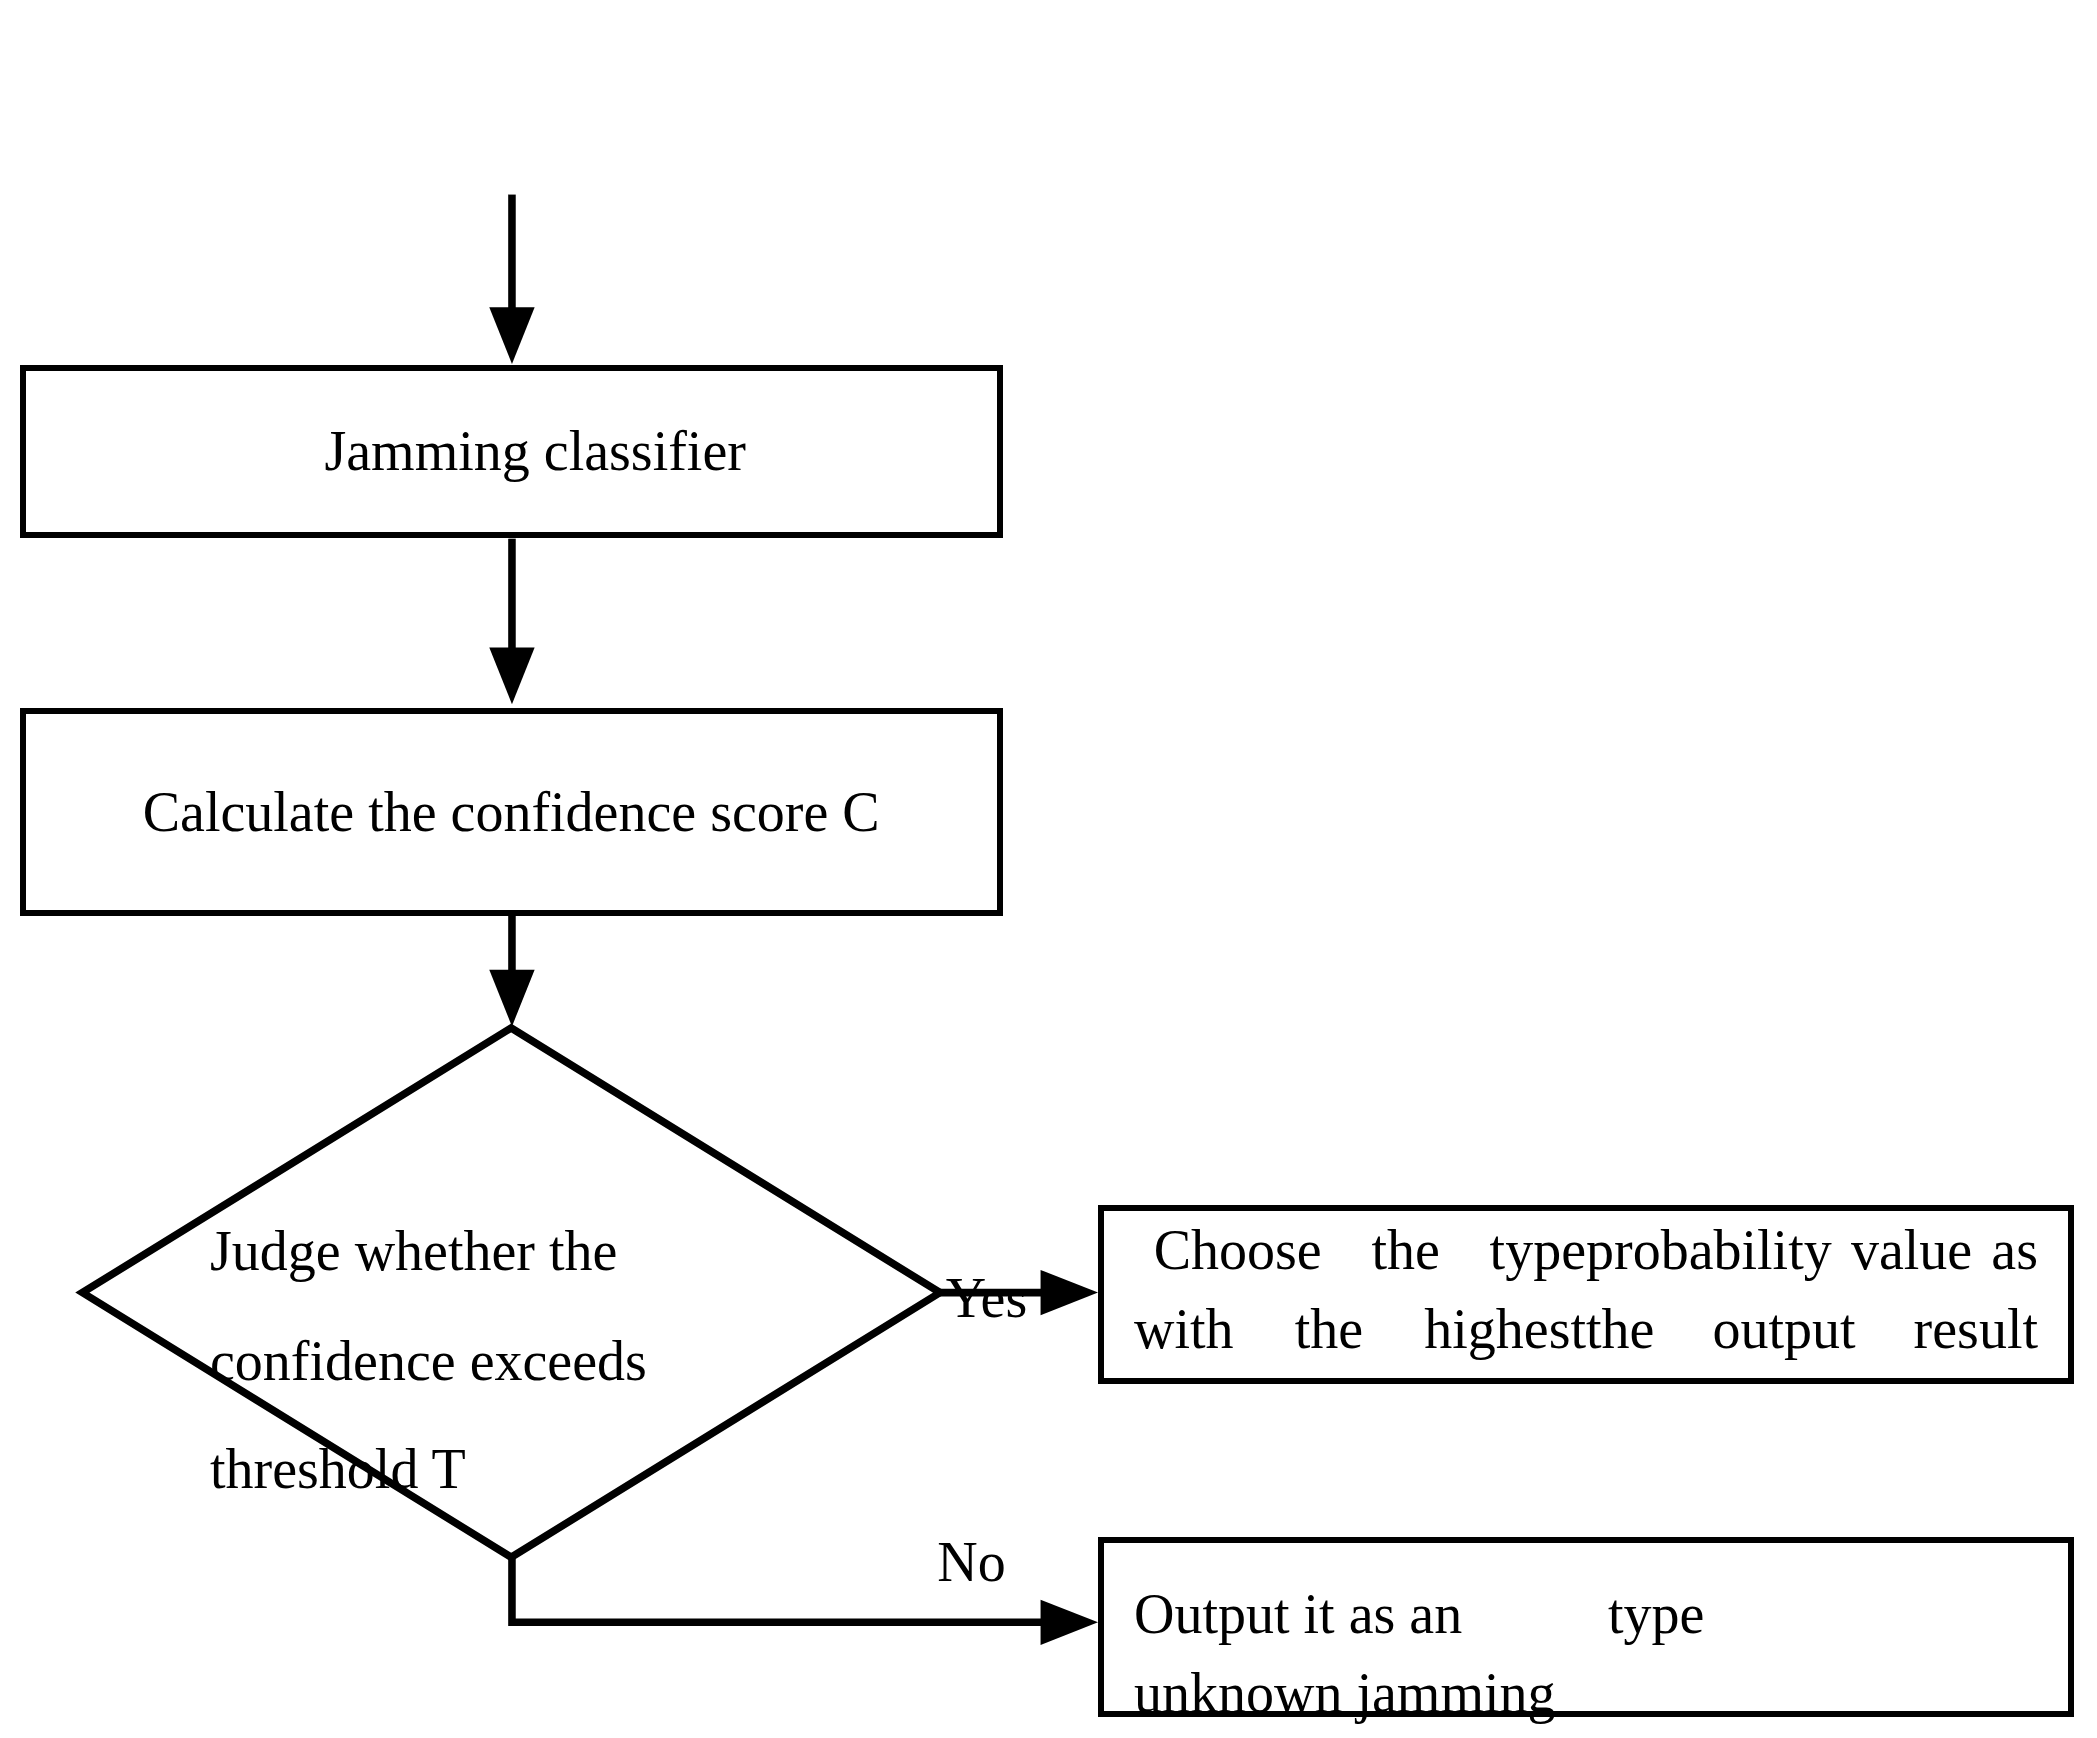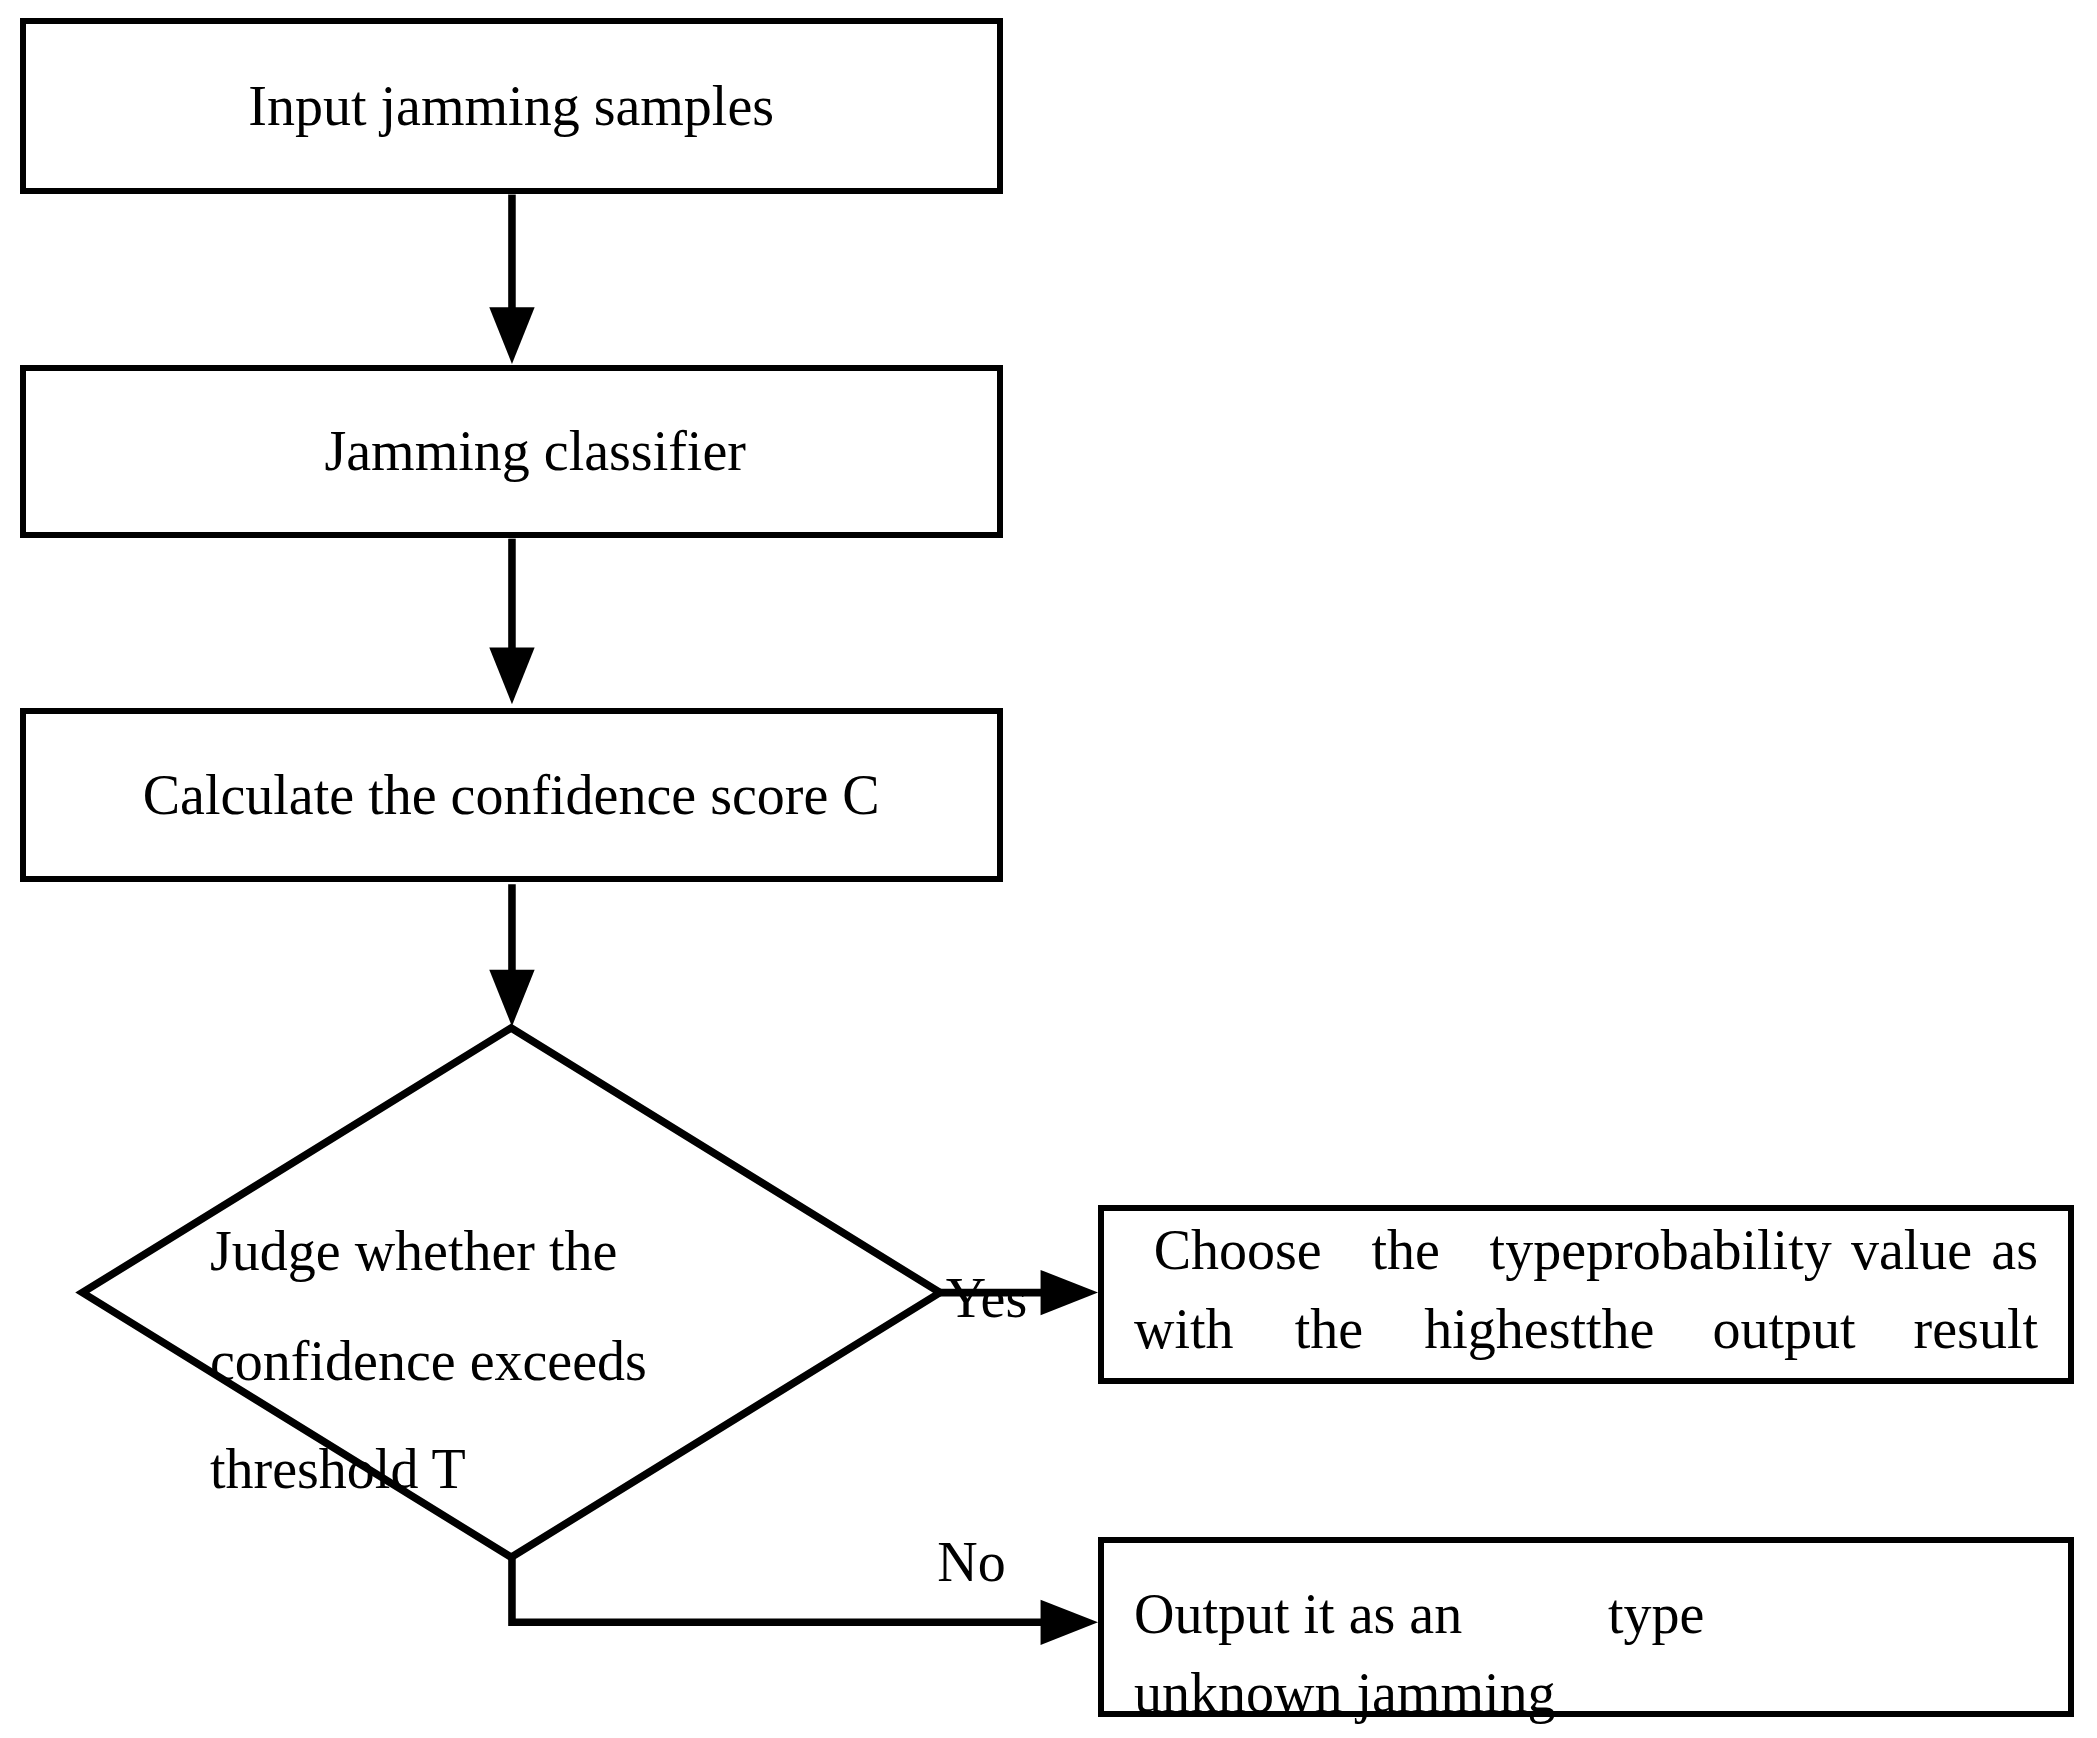--- a/index.html
+++ b/index.html
@@ -94,29 +94,26 @@
     <line x1="677" y1="1169" x2="677" y2="1286" stroke="#000000" stroke-width="10"></line>
     <polygon points="647,1282 707,1282 677,1357" fill="#000000"></polygon>
 
     <line x1="1243" y1="1709" x2="1378" y2="1709" stroke="#000000" stroke-width="10"></line>
     <polygon points="1376,1679 1376,1739 1452,1709" fill="#000000"></polygon>
 
     <polyline points="677,2059 677,2145 1378,2145" fill="none" stroke="#000000" stroke-width="10"></polyline>
     <polygon points="1376,2115 1376,2175 1452,2145" fill="#000000"></polygon>
   </svg>
 
-  <div class="node-box" style="left:19.7px; top:18px; width:983px; height:176px;">
-    <span>Input jamming samples</span>
-  </div>
 
   <div class="node-box" style="left:19.7px; top:365px; width:983px; height:173px;padding-left:48px;">
     <span>Jamming classifier</span>
   </div>
 
-  <div class="node-box" style="left:19.7px; top:708px; width:983px; height:174px;">
+  <div class="node-box" style="left:19.7px; top:708px; width:983px; height:208px;">
     <span>Calculate the confidence score C</span>
   </div>
 
   <div id="decision-label">
     <span class="cline">Judge whether the</span>
     <span class="cline" style="line-height:76px;">confidence exceeds</span>
     <span class="cline" style="line-height:76px;">threshold T</span>
   </div>
 
   <div id="yes-label" class="branch-label">Yes</div>

